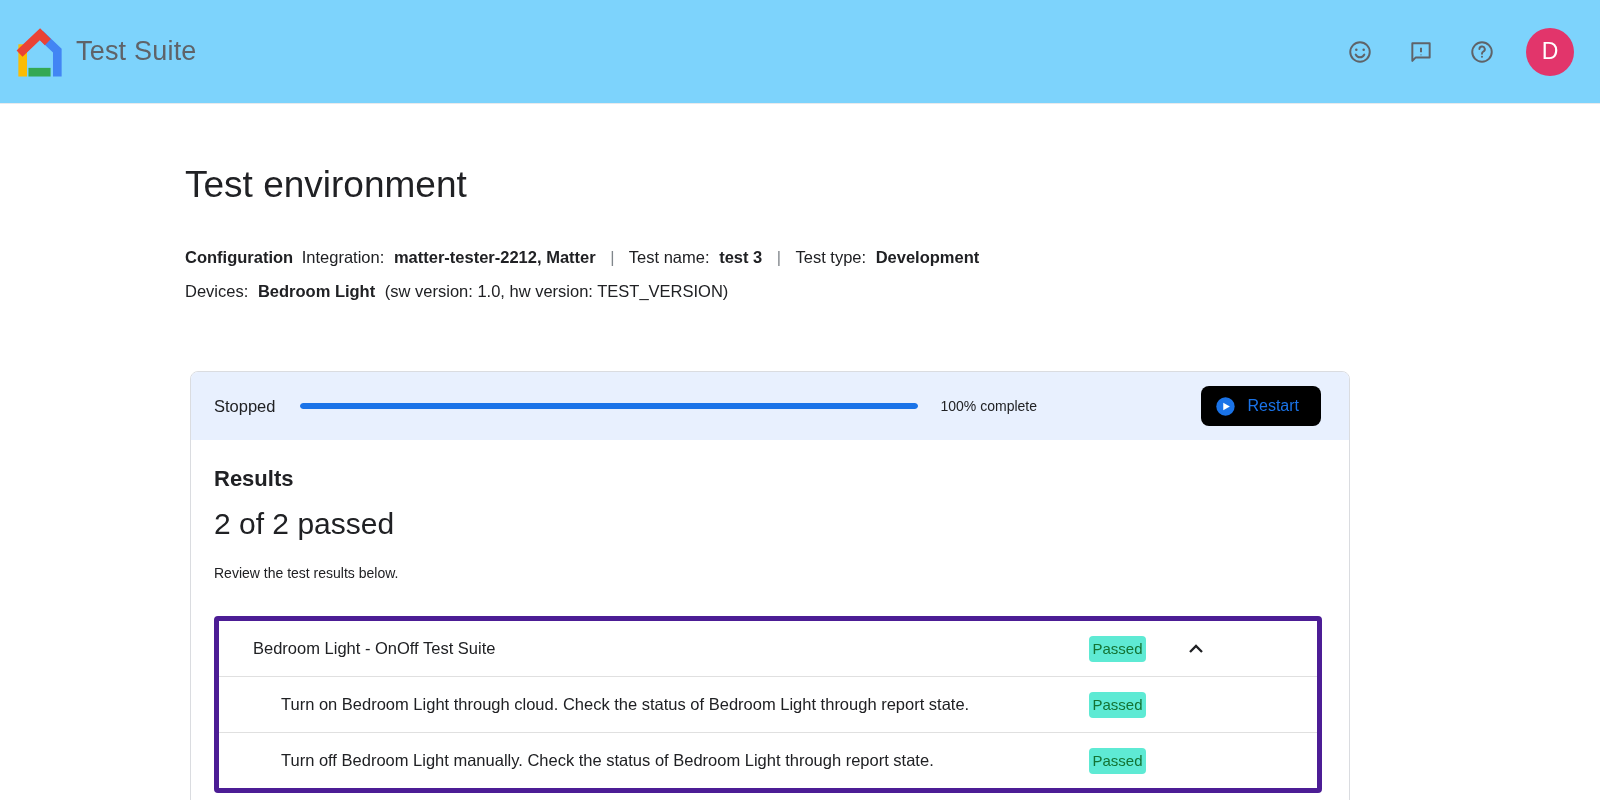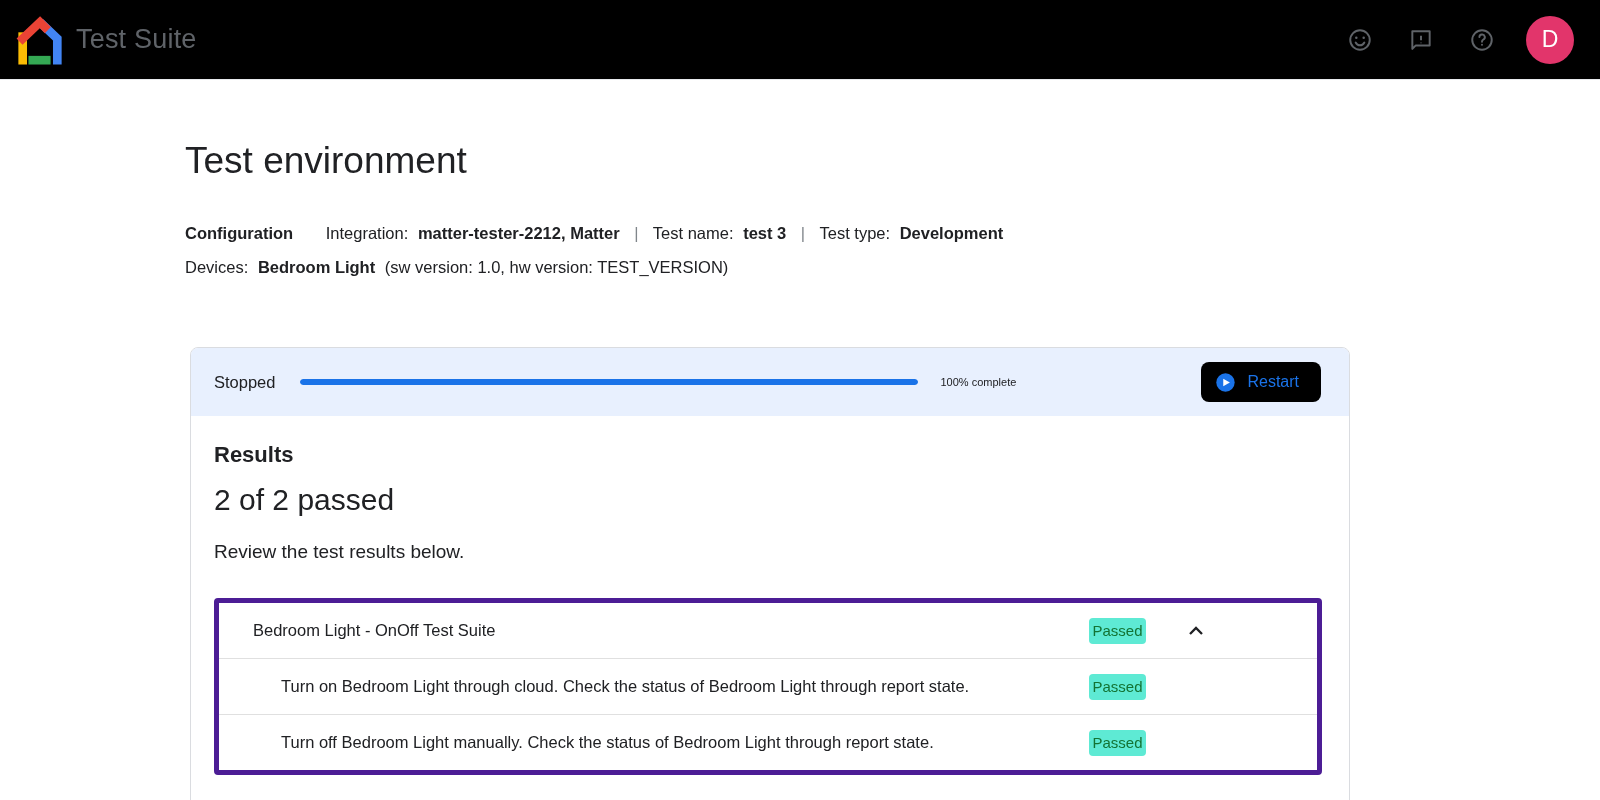--- a/index.html
+++ b/index.html
@@ -5,26 +5,26 @@
   * { box-sizing: border-box; margin: 0; padding: 0; }
   html, body { width: 1600px; height: 800px; overflow: hidden; }
   body {
     font-family: "Liberation Sans", "DejaVu Sans", sans-serif;
     background: #ffffff;
     color: #202124;
   }
 
   
   .app-header {
-    height: 80px;
+    height: 104px;
     display: flex;
     align-items: center;
     padding: 0 26px 0 16px;
     border-bottom: 1px solid #e8eaed;
-    background: #000000;
+    background: #7dd3fc;
   }
   .logo-wrap { display: flex; align-items: center; gap: 12px; cursor: pointer; }
   .app-title { font-size: 27px; color: #5f6368; letter-spacing: 0.2px; }
   .header-actions { margin-left: auto; display: flex; align-items: center; gap: 21px; }
   .icon-btn {
     width: 40px; height: 40px;
     border: none; background: transparent;
     display: flex; align-items: center; justify-content: center;
     border-radius: 50%; cursor: pointer;
   }
@@ -41,21 +41,21 @@
   .main { padding: 0 0 0 185px; }
   .page-title {
     margin-top: 60px;
     font-size: 37px;
     font-weight: 400;
     color: #202124;
     letter-spacing: 0;
   }
   .config-block { margin-top: 34px; font-size: 16.5px; line-height: 34px; color: #202124; }
   .config-line { white-space: nowrap; }
-  .cfg-label { font-weight: 700; margin-right: 28px; }
+  .cfg-label { font-weight: 700; margin-right: 4px; }
   .b { font-weight: 700; }
   .pipe { color: #80868b; margin: 0 10px; }
   .sp { margin-right: 5px; }
 
   
   .card {
     width: 1160px;
     margin: 63px 0 12px 5px;
     border: 1px solid #dadce0;
     border-radius: 8px;
@@ -71,38 +71,38 @@
   }
   .run-status { font-size: 16.5px; color: #202124; }
   .progress-track {
     width: 618px; height: 6px;
     margin: 0 22px 0 25px;
     border-radius: 3px;
     background: transparent;
     overflow: hidden;
   }
   .progress-fill { height: 100%; background: #1a73e8; border-radius: 3px; }
-  .progress-percent { font-size: 11px; color: #202124; }
+  .progress-percent { font-size: 14px; color: #202124; }
   .restart-btn {
     margin-left: auto;
     height: 40px;
     padding: 0 22px 0 14px;
     background: #000000;
     border: none;
     border-radius: 8px;
     display: flex; align-items: center; gap: 11px;
     color: #1a73e8; font-size: 16px; font-weight: 500;
     font-family: "Liberation Sans", sans-serif;
     cursor: pointer;
   }
 
   .results-body { padding: 26px 27px 34px 23px; background: #fff; }
   .results-title { font-size: 22px; font-weight: 700; color: #202124; }
   .results-summary { font-size: 30px; font-weight: 400; margin-top: 15px; color: #202124; }
-  .results-subtitle { font-size: 19px; margin-top: 24px; color: #202124; }
+  .results-subtitle { font-size: 14px; margin-top: 24px; color: #202124; }
 
   .results-table {
     margin-top: 35px;
     border: 5px solid #4c1d95;
     border-radius: 4px;
     overflow: hidden;
   }
   .result-row {
     display: flex;
     align-items: center;

